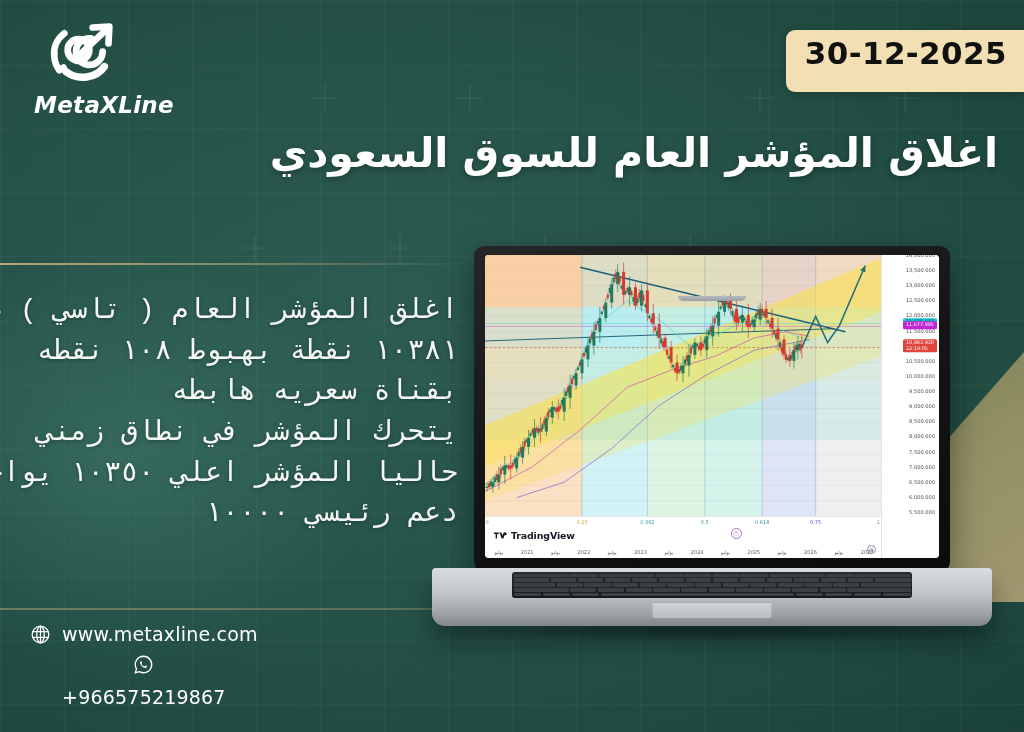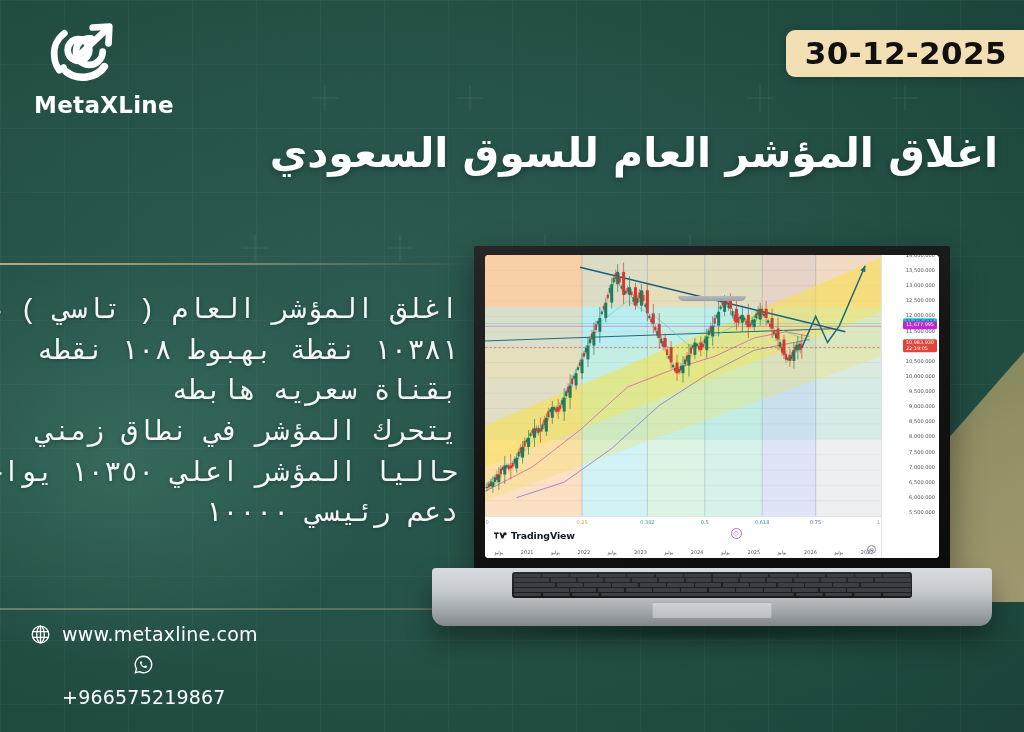--- a/index.html
+++ b/index.html
@@ -84,41 +84,42 @@
     background: radial-gradient(ellipse at center, rgba(86,150,132,.30) 0%, rgba(86,150,132,0) 70%);
     pointer-events: none;
   }
 
   
   .logo-block {
     position: absolute;
     left: 34px;
     top: 20px;
     width: 130px;
+    font-style: italic;
   }
   .logo-mark { width: 86px; height: 70px; display: block; margin-left: 4px; }
   .logo-word {
     margin-top: 2px;
     color: #ffffff;
     font-size: 23px;
     font-weight: bold;
     letter-spacing: .3px;
     font-family: "DejaVu Sans", "Liberation Sans", sans-serif;
   }
 
   
   .date-badge {
     position: absolute;
     right: 0px;
     top: 30px;
     background: #f2dfb4;
     color: #111111;
     font-size: 31px;
     font-weight: bold;
-    padding: 5px 17px 6px 19px;
+    padding: 5px 17px 21px 19px;
     border-radius: 9px 0 0 9px;
     letter-spacing: .4px;
     font-family: "DejaVu Sans", "Liberation Sans", sans-serif;
     box-shadow: 0 2px 10px rgba(0,0,0,.22);
     margin-left: 9px;
   }
 
   
   .headline {
     position: absolute;
@@ -174,21 +175,21 @@
     left: 432px;
     top: 246px;
     width: 560px;
     height: 404px;
   }
   .lid {
     position: absolute;
     left: 42px; top: 0;
     width: 476px; height: 326px;
     background: linear-gradient(160deg, #262626 0%, #151515 50%, #0c0c0c 100%);
-    border-radius: 2px;
+    border-radius: 10px;
     padding: 9px 11px 14px 11px;
     box-shadow: 0 14px 34px rgba(0,0,0,.42);
   }
   .screen {
     position: relative;
     width: 100%; height: 100%;
     background: #ffffff;
     border-radius: 4px;
     overflow: hidden;
   }

